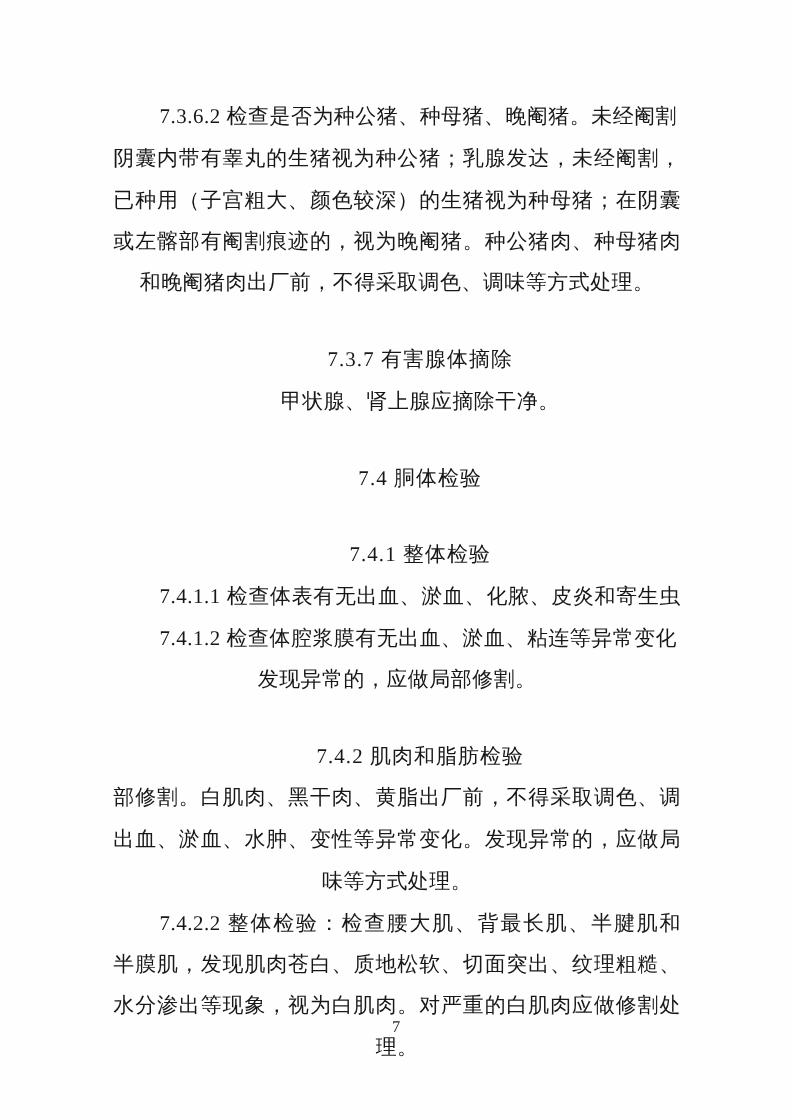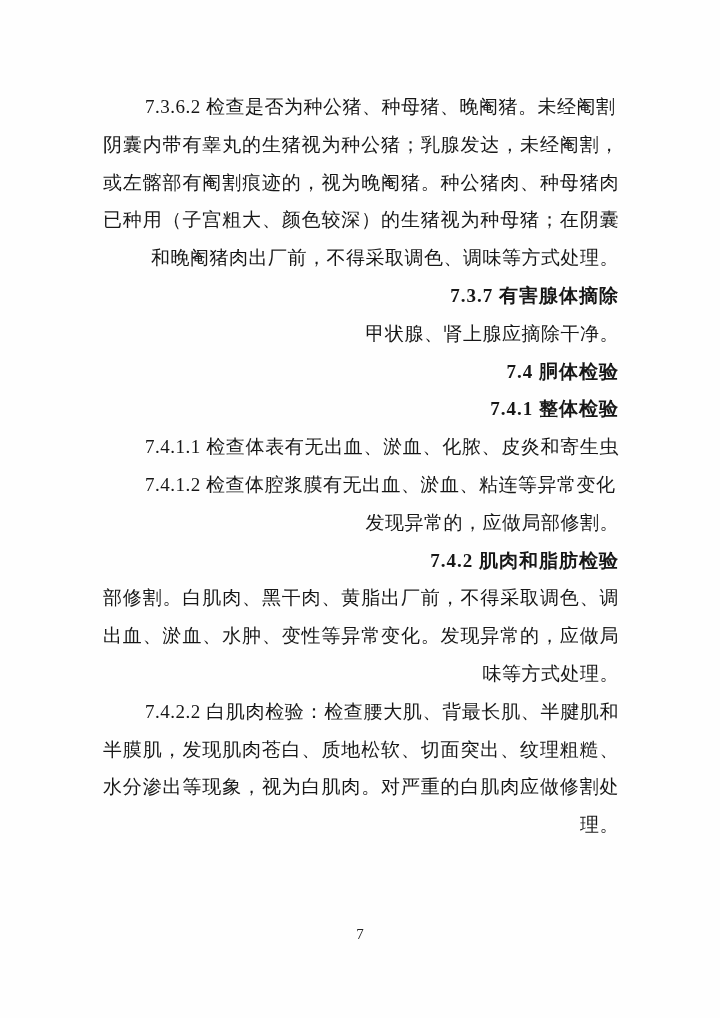--- a/index.html
+++ b/index.html
@@ -28,65 +28,66 @@
     left: 103px;
     top: 88px;
     width: 516px;
     overflow: hidden;
   }
   .line {
     font-size: 19px;
     line-height: 37.8px;
     height: 37.8px;
     white-space: nowrap;
-    text-align: right;
+    text-align: center;
     letter-spacing: 0.5px;
   }
   .just {
     text-align: justify;
     text-align-last: justify;
   }
   .indent {
     text-indent: 42px;
   }
   .bold {
-    font-weight: 700;
+    font-weight: 400;
     letter-spacing: 1px;
+    margin-top: 32px;
   }
   .pagenum {
     position: absolute;
     left: 0;
     top: 924px;
     width: 720px;
     text-align: center;
     font-size: 15px;
     line-height: 20px;
     color: #222;
   }
 </style>
 </head>
 <body>
 
 <div class="page">
   <div class="textblock">
     <div class="line indent just">7.3.6.2 检查是否为种公猪、种母猪、晚阉猪。未经阉割，</div>
     <div class="line just">阴囊内带有睾丸的生猪视为种公猪；乳腺发达，未经阉割，</div>
+    <div class="line just">已种用（子宫粗大、颜色较深）的生猪视为种母猪；在阴囊</div>
     <div class="line just">或左髂部有阉割痕迹的，视为晚阉猪。种公猪肉、种母猪肉</div>
-    <div class="line just">已种用（子宫粗大、颜色较深）的生猪视为种母猪；在阴囊</div>
     <div class="line">和晚阉猪肉出厂前，不得采取调色、调味等方式处理。</div>
     <div class="line indent bold">7.3.7 有害腺体摘除</div>
     <div class="line indent">甲状腺、肾上腺应摘除干净。</div>
     <div class="line indent bold">7.4 胴体检验</div>
     <div class="line indent bold">7.4.1 整体检验</div>
     <div class="line indent just">7.4.1.1 检查体表有无出血、淤血、化脓、皮炎和寄生虫</div>
     <div class="line indent just">7.4.1.2 检查体腔浆膜有无出血、淤血、粘连等异常变化，</div>
     <div class="line">发现异常的，应做局部修割。</div>
     <div class="line indent bold">7.4.2 肌肉和脂肪检验</div>
     <div class="line just">部修割。白肌肉、黑干肉、黄脂出厂前，不得采取调色、调</div>
     <div class="line just">出血、淤血、水肿、变性等异常变化。发现异常的，应做局</div>
     <div class="line">味等方式处理。</div>
-    <div class="line indent just">7.4.2.2 白肌肉检验：检查腰大肌、背最长肌、半腱肌和</div>
+    <div class="line indent just">7.4.2.2 整体检验：检查腰大肌、背最长肌、半腱肌和</div>
     <div class="line just">半膜肌，发现肌肉苍白、质地松软、切面突出、纹理粗糙、</div>
     <div class="line just">水分渗出等现象，视为白肌肉。对严重的白肌肉应做修割处</div>
     <div class="line">理。</div>
   </div>
   <div class="pagenum">7</div>
 </div>
 
 </body></html>

